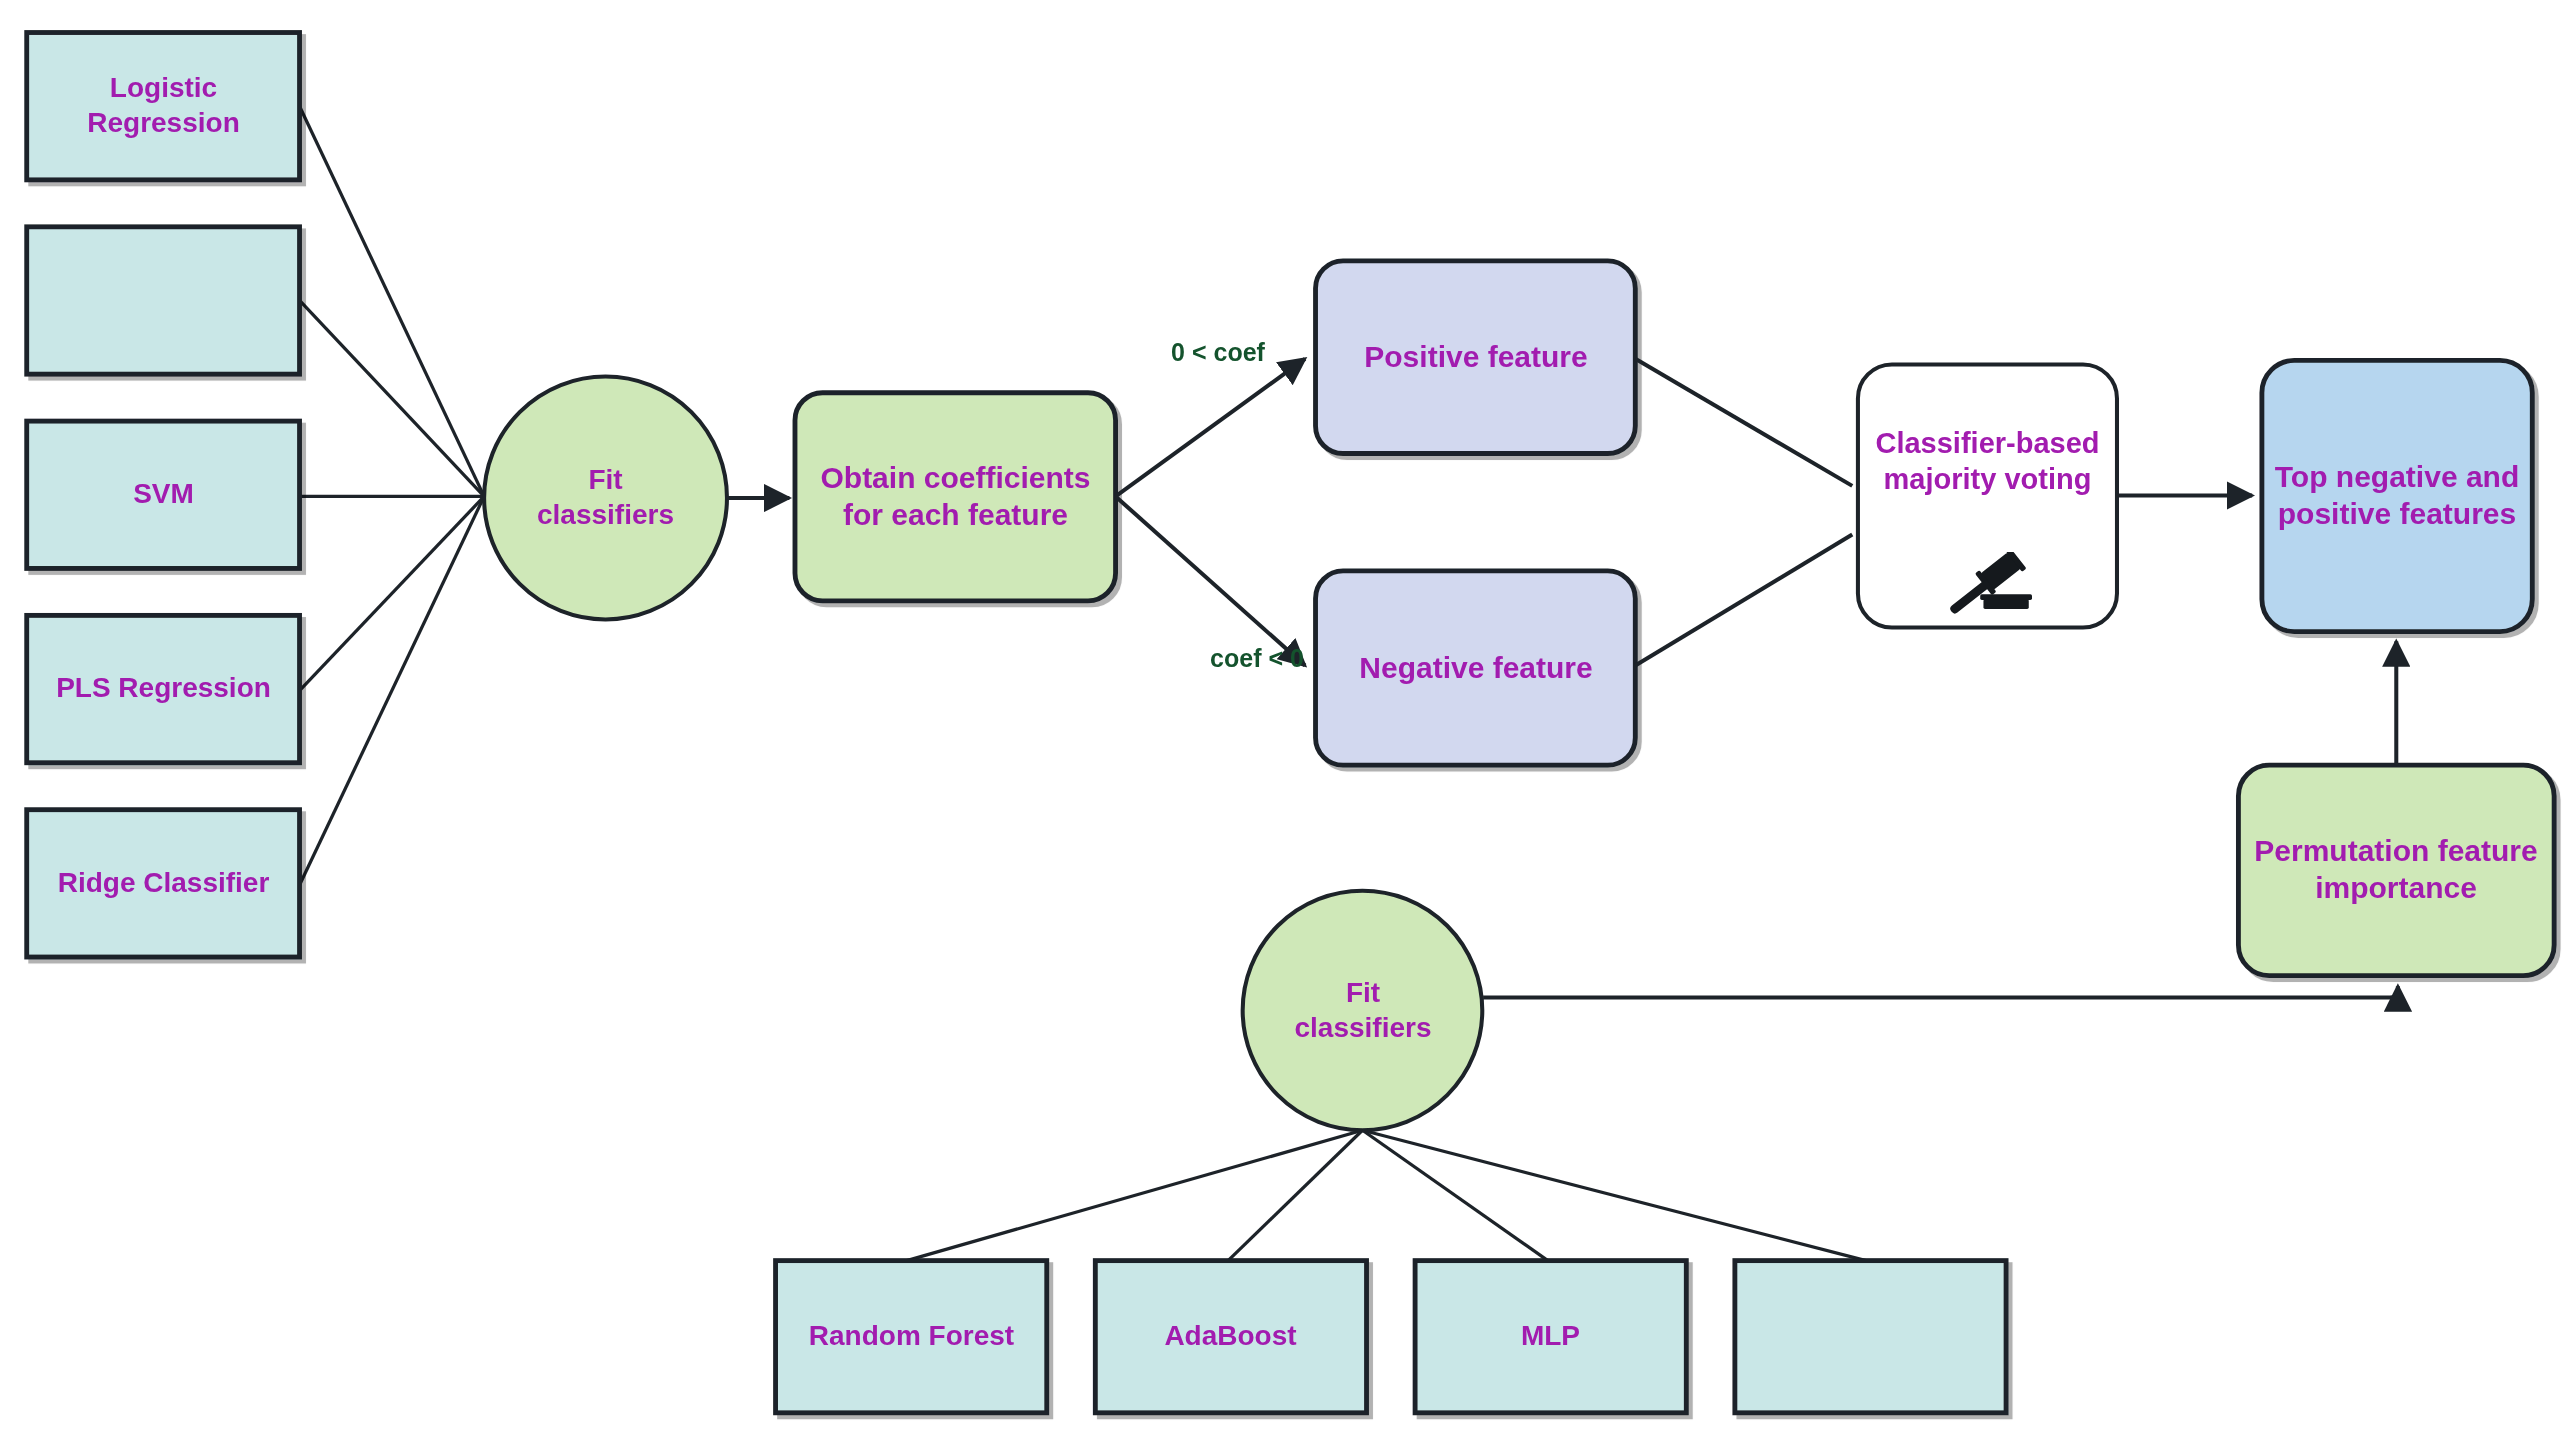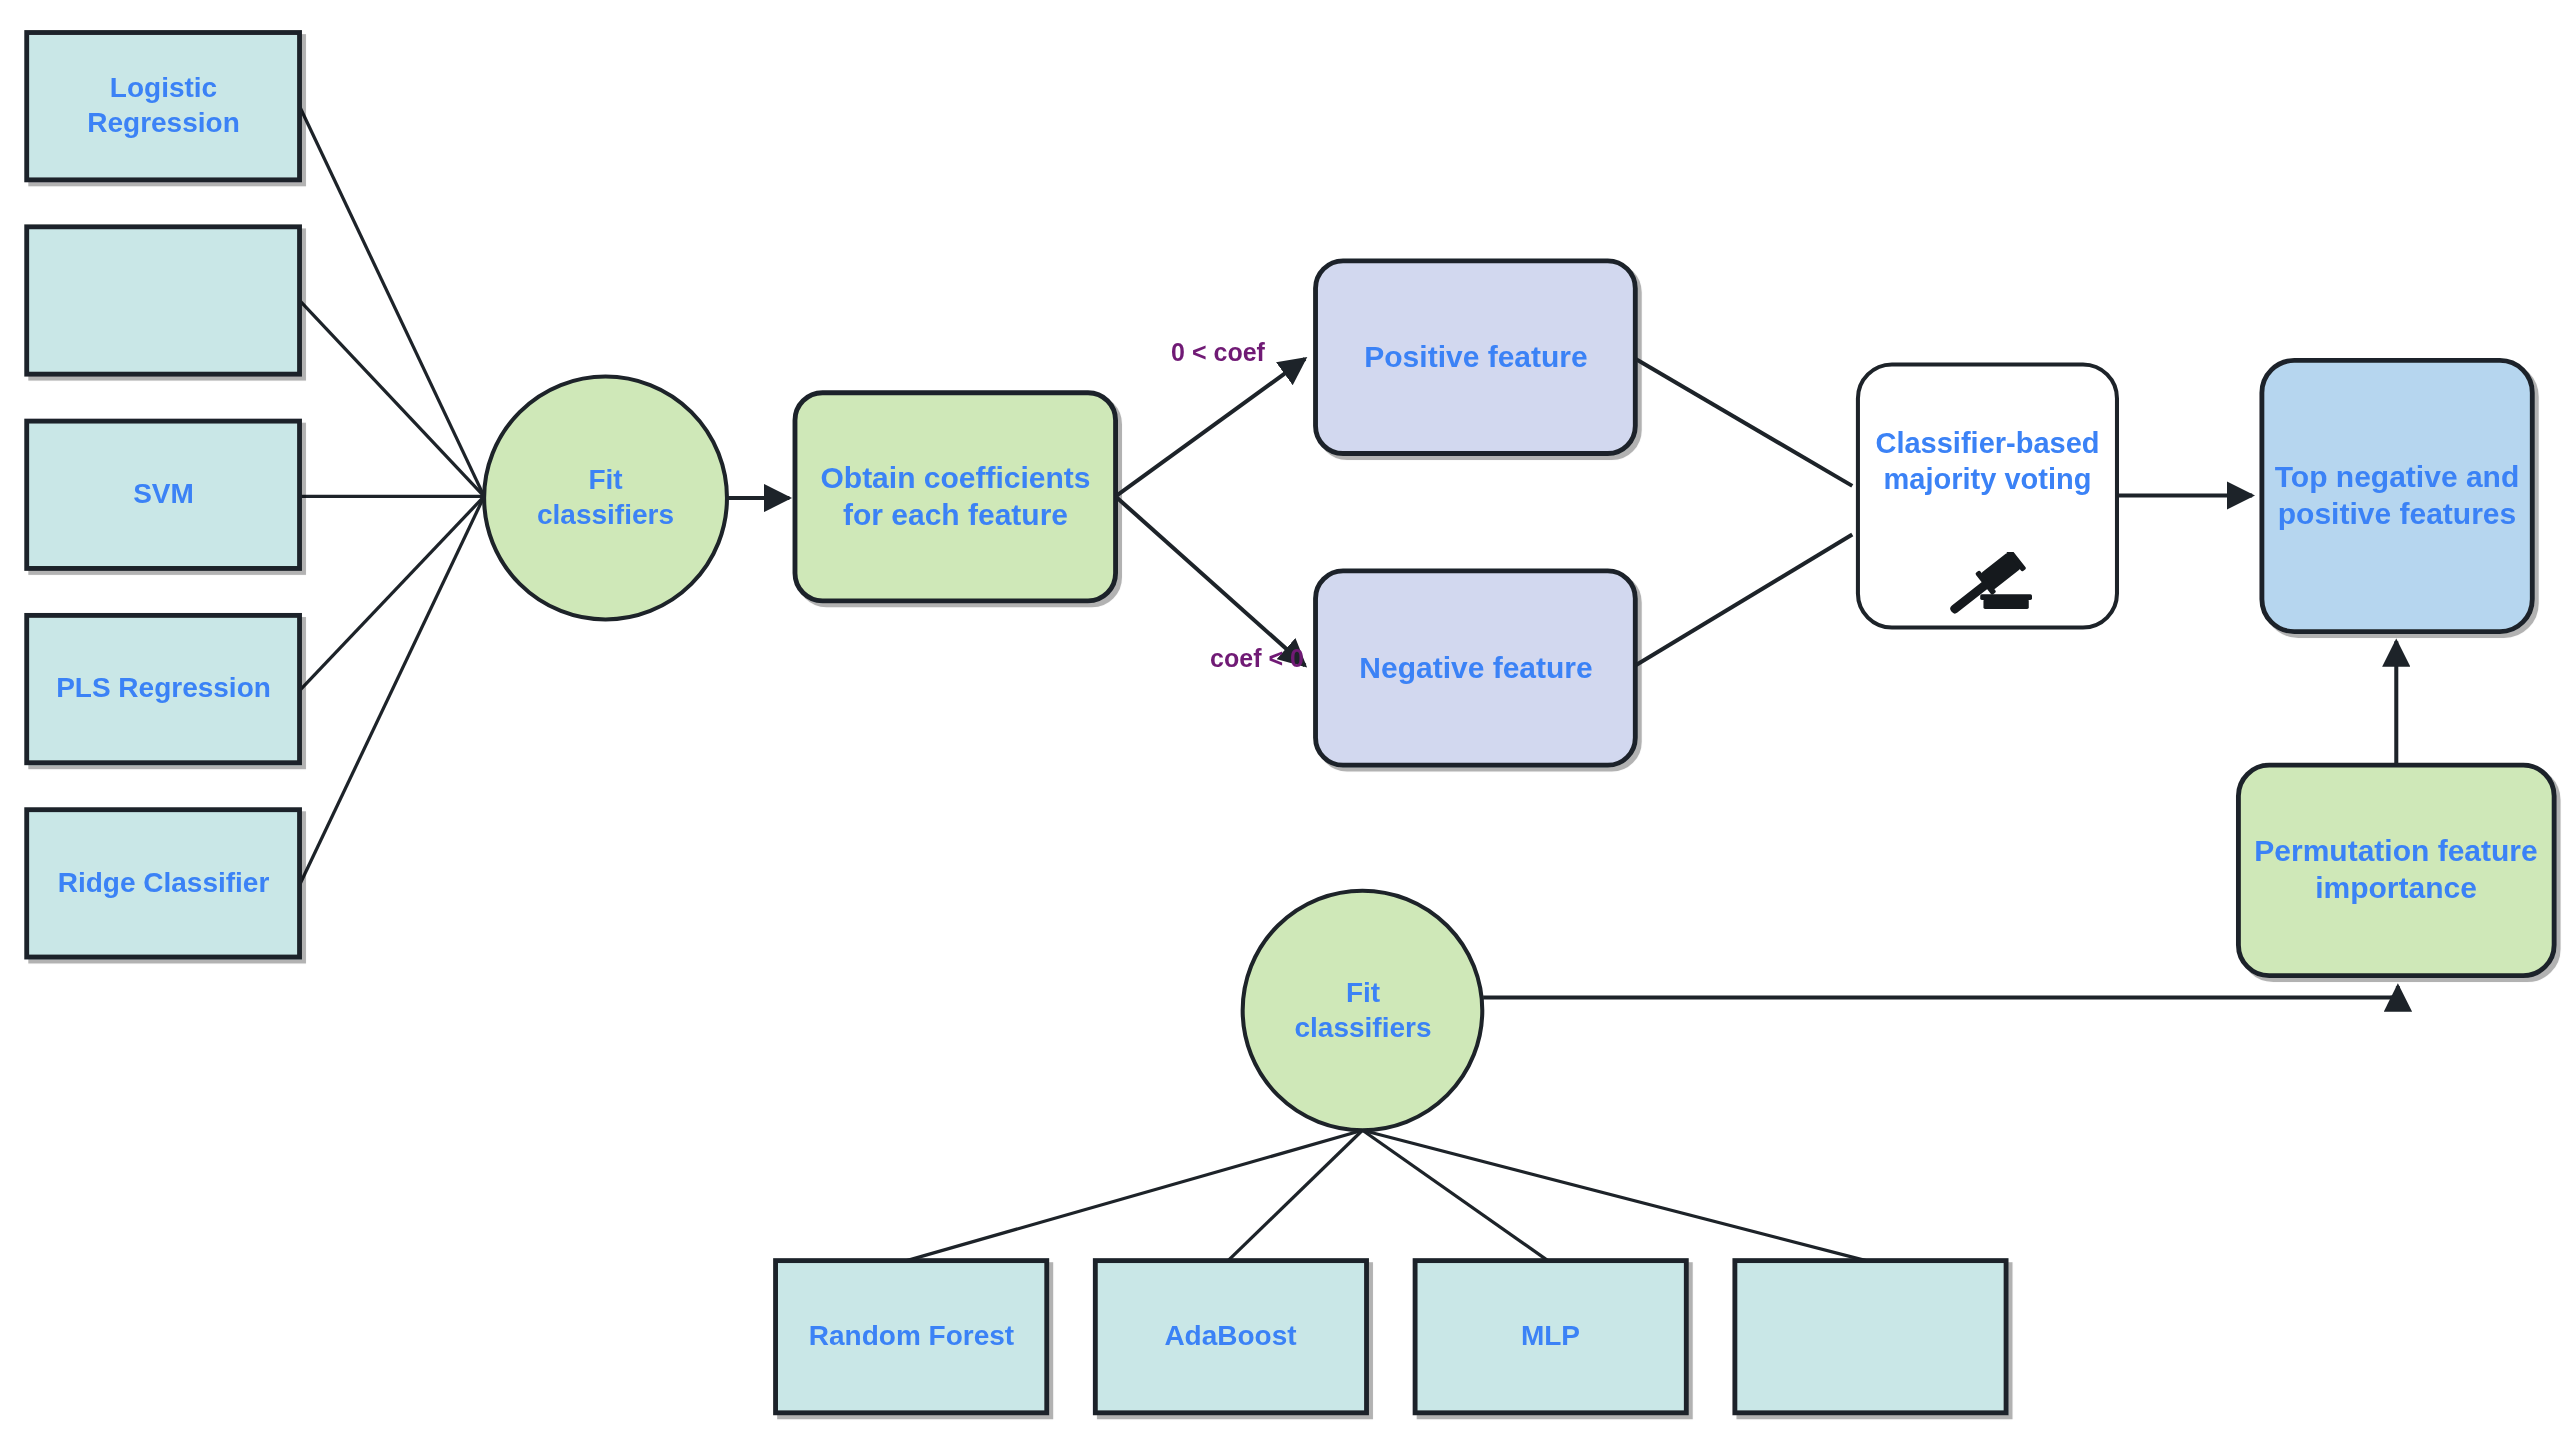--- a/index.html
+++ b/index.html
@@ -1,26 +1,26 @@
 <!DOCTYPE html>
 <html style="font-size:13px"><head>
 <meta charset="utf-8">
 <style>
   html,body{margin:0;padding:0;background:#ffffff;}
   body{width:2576px;height:1434px;font-family:"Liberation Sans",sans-serif;overflow:hidden;}
   #stage{position:relative;width:2576px;height:1434px;background:#fff;}
   svg#diagram{position:absolute;inset:0;width:2576px;height:1434px;}
   .nodeLabel{
     position:absolute;display:flex;align-items:center;justify-content:center;
-    text-align:center;font-weight:bold;color:#3b82f6;line-height:1.22;
+    text-align:center;font-weight:bold;color:#a21caf;line-height:1.22;
     pointer-events:none;white-space:pre-line;
   }
   .edgeLabel{
     position:absolute;display:flex;align-items:center;justify-content:center;
-    font-weight:bold;color:#701a75;white-space:nowrap;
+    font-weight:bold;color:#14532d;white-space:nowrap;
   }
   .gavel{position:absolute;display:flex;align-items:center;justify-content:center;}
 </style>
 </head>
 <body>
 
 <div id="stage">
 
   <svg id="diagram" viewBox="0 0 3182 1771">
     <defs>

